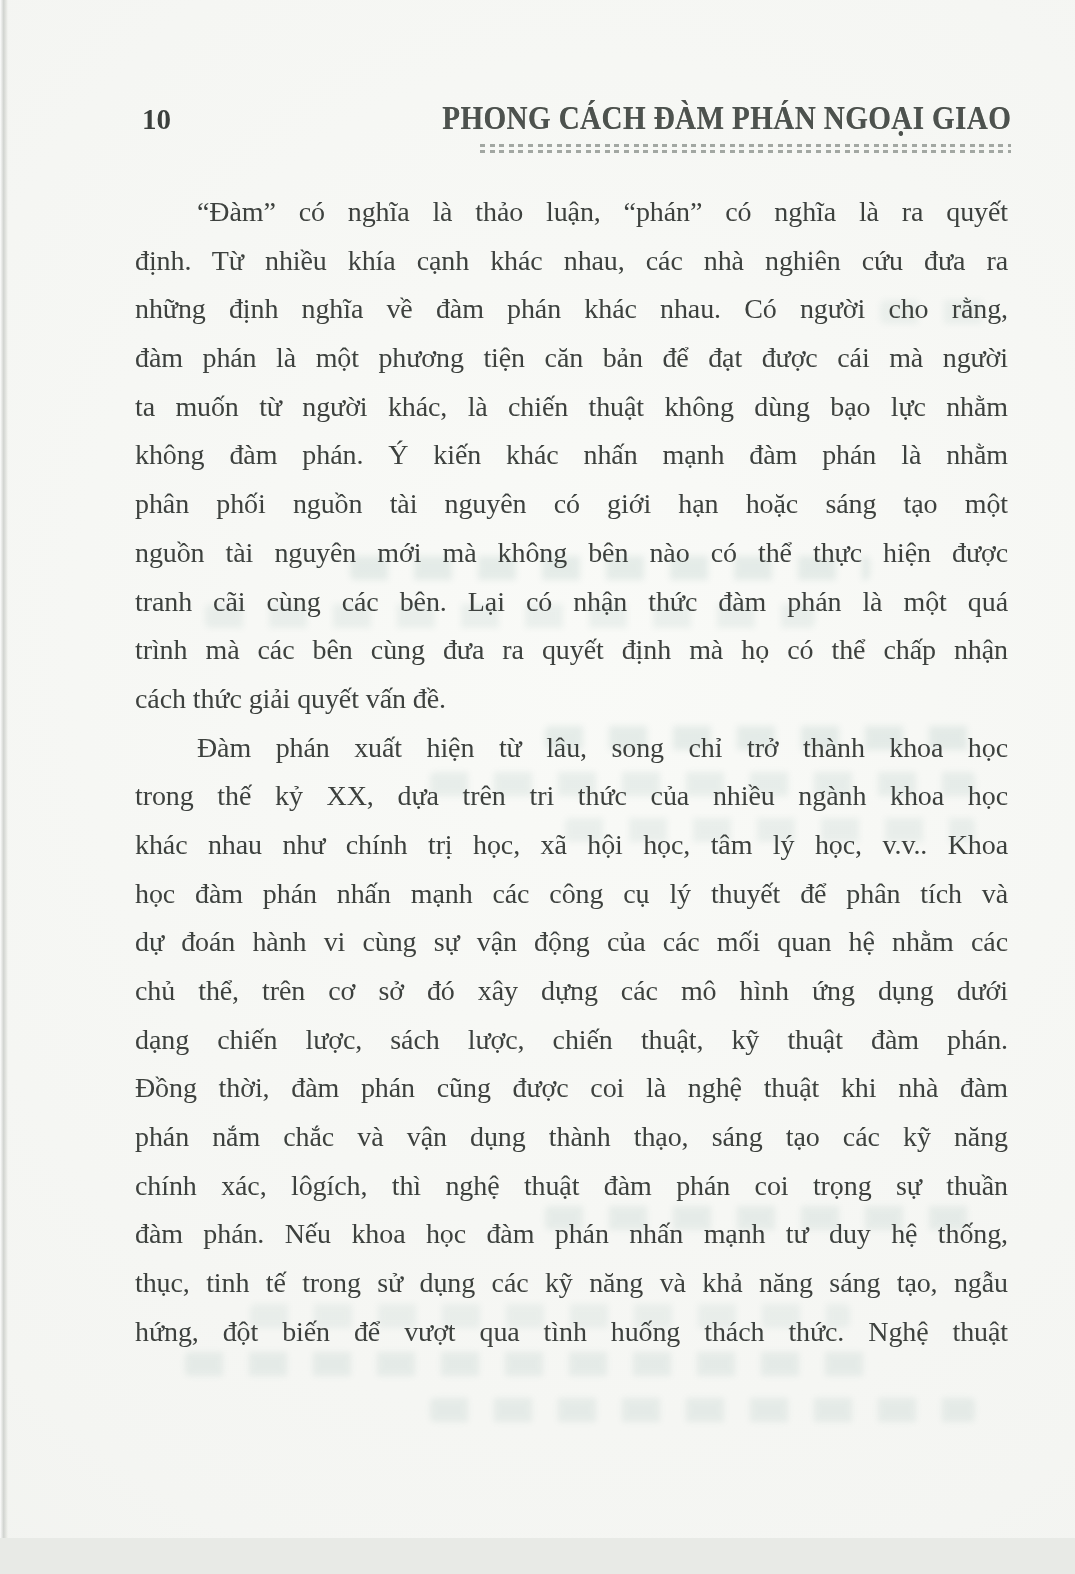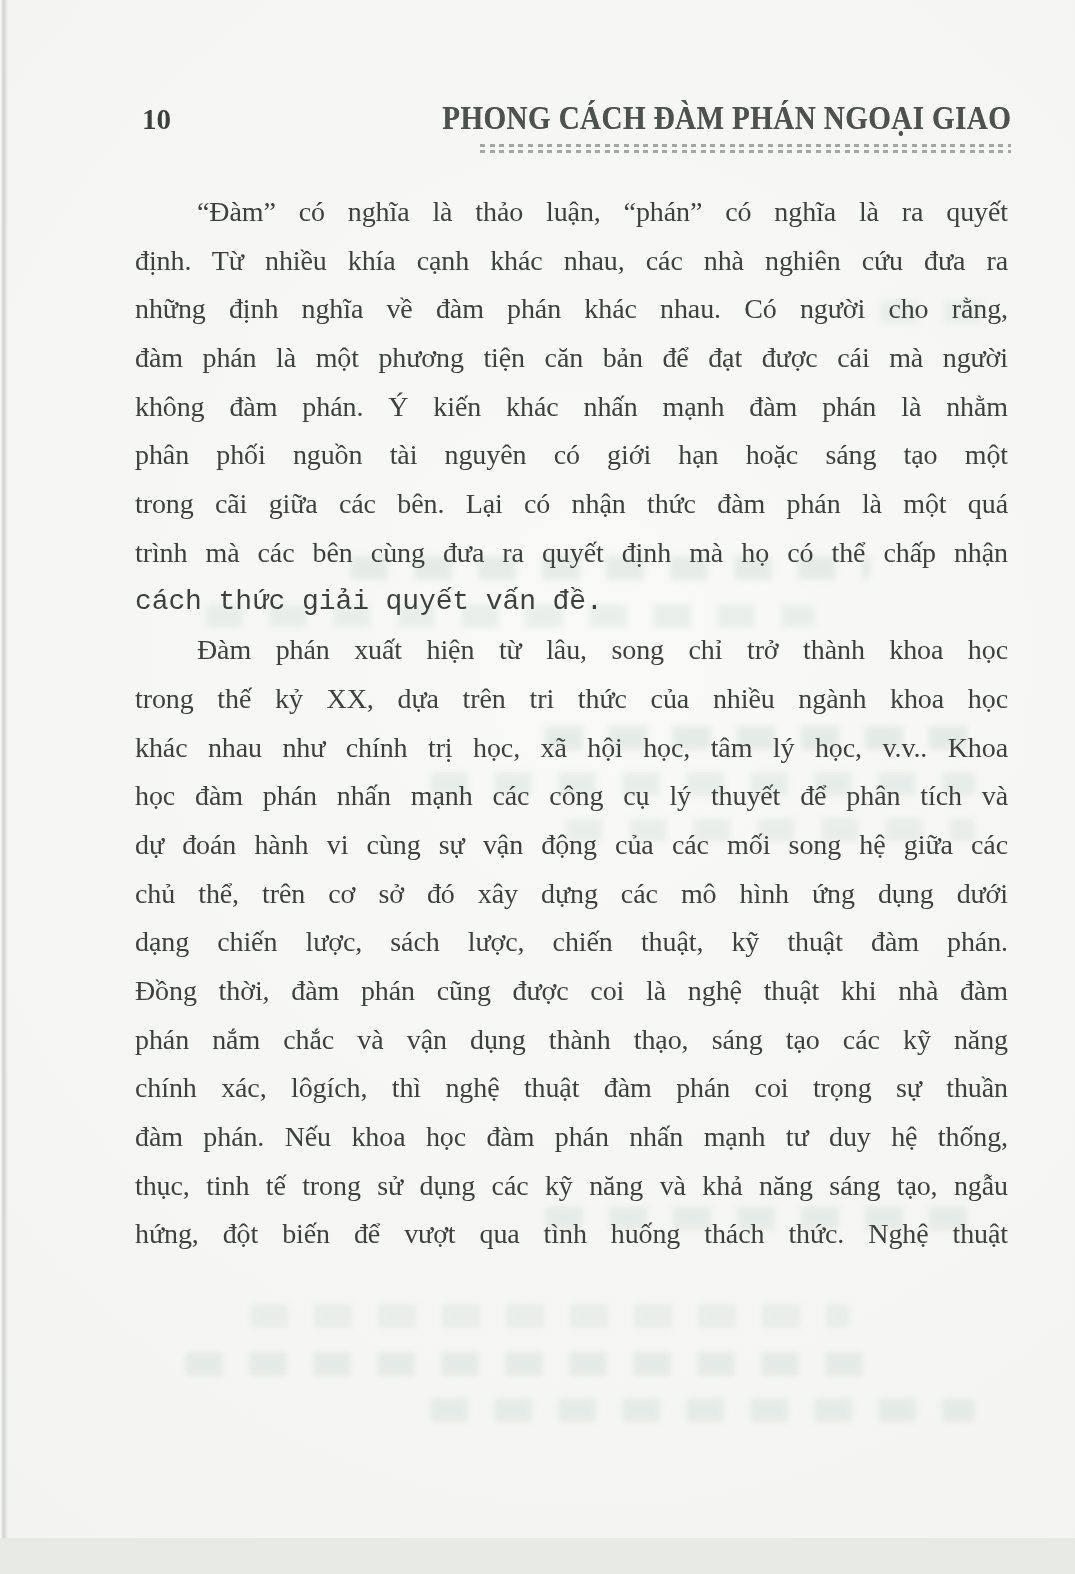--- a/index.html
+++ b/index.html
@@ -78,21 +78,21 @@
     letter-spacing: -0.1px;
   }
   .line {
     height: 48.7px;
     line-height: 48.7px;
     text-align: justify;
     text-align-last: justify;
     white-space: normal;
     overflow: visible;
   }
-  .line.noj { text-align-last: left; font-family: Liberation Mono, monospace; }
+  .line.noj { text-align-last: left; }
   .line.ind { text-indent: 62px; }
 
   
   .bleed {
     position: absolute;
     height: 24px;
     filter: blur(3px);
     opacity: .12;
     border-radius: 5px;
     background: repeating-linear-gradient(90deg, #5d8d86 0 38px, rgba(93,141,134,0) 38px 64px);
@@ -132,30 +132,32 @@
       <span class="running-title">PHONG CÁCH ĐÀM PHÁN NGOẠI GIAO</span>
       <div class="header-dashes"></div>
     </div>
   </header>
 
   <main class="text-block">
       <div class="line ind">“Đàm” có nghĩa là thảo luận, “phán” có nghĩa là ra quyết</div>
       <div class="line">định. Từ nhiều khía cạnh khác nhau, các nhà nghiên cứu đưa ra</div>
       <div class="line">những định nghĩa về đàm phán khác nhau. Có người cho rằng,</div>
       <div class="line">đàm phán là một phương tiện căn bản để đạt được cái mà người</div>
+      <div class="line">ta muốn từ người khác, là chiến thuật không dùng bạo lực nhằm</div>
       <div class="line">không đàm phán. Ý kiến khác nhấn mạnh đàm phán là nhằm</div>
       <div class="line">phân phối nguồn tài nguyên có giới hạn hoặc sáng tạo một</div>
-      <div class="line">trong cãi giữa các bên. Lại có nhận thức đàm phán là một quá</div>
+      <div class="line">nguồn tài nguyên mới mà không bên nào có thể thực hiện được</div>
+      <div class="line">tranh cãi cùng các bên. Lại có nhận thức đàm phán là một quá</div>
       <div class="line">trình mà các bên cùng đưa ra quyết định mà họ có thể chấp nhận</div>
       <div class="line noj">cách thức giải quyết vấn đề.</div>
       <div class="line ind">Đàm phán xuất hiện từ lâu, song chỉ trở thành khoa học</div>
       <div class="line">trong thế kỷ XX, dựa trên tri thức của nhiều ngành khoa học</div>
       <div class="line">khác nhau như chính trị học, xã hội học, tâm lý học, v.v.. Khoa</div>
       <div class="line">học đàm phán nhấn mạnh các công cụ lý thuyết để phân tích và</div>
-      <div class="line">dự đoán hành vi cùng sự vận động của các mối song hệ giữa các</div>
+      <div class="line">dự đoán hành vi cùng sự vận động của các mối quan hệ nhằm các</div>
       <div class="line">chủ thể, trên cơ sở đó xây dựng các mô hình ứng dụng dưới</div>
       <div class="line">dạng chiến lược, sách lược, chiến thuật, kỹ thuật đàm phán.</div>
       <div class="line">Đồng thời, đàm phán cũng được coi là nghệ thuật khi nhà đàm</div>
       <div class="line">phán nắm chắc và vận dụng thành thạo, sáng tạo các kỹ năng</div>
       <div class="line">chính xác, lôgích, thì nghệ thuật đàm phán coi trọng sự thuần</div>
       <div class="line">đàm phán. Nếu khoa học đàm phán nhấn mạnh tư duy hệ thống,</div>
       <div class="line">thục, tinh tế trong sử dụng các kỹ năng và khả năng sáng tạo, ngẫu</div>
       <div class="line">hứng, đột biến để vượt qua tình huống thách thức. Nghệ thuật</div>
     </main>
 </div>

